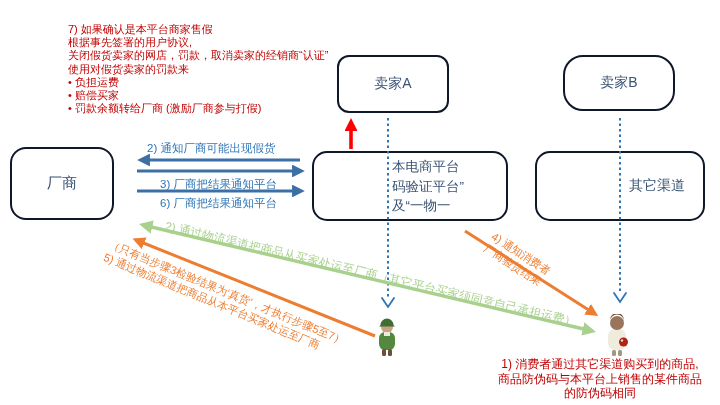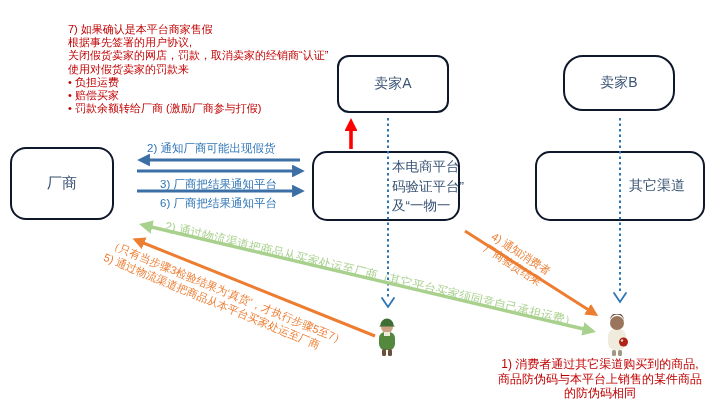--- a/index.html
+++ b/index.html
@@ -12,21 +12,21 @@
   .bluelbl{position:absolute;color:#2E75B6;font-size:11.5px;white-space:nowrap;}
   .rot{position:absolute;transform-origin:0 0;white-space:nowrap;}
   .greentxt{color:#A9D18E;font-size:12px;}
   .orangetxt{color:#ED7D31;font-size:11px;line-height:13.5px;}
   .layer{position:absolute;left:0;top:0;pointer-events:none;}
   .z1{z-index:1}.z2{z-index:2}.z3{z-index:3}
   .person{position:absolute;}
   #box-manufacturer{left:10px;top:147px;width:104px;height:73px;border-radius:16px;font-size:15px;}
   #box-seller-a{left:337px;top:55px;width:112px;height:58px;border-radius:12px;font-size:14px;}
   #box-seller-b{left:563px;top:55px;width:112px;height:56px;border-radius:20px;font-size:14px;}
-  #box-platform{left:312px;top:151px;width:148px;height:70px;border-radius:15px;}
+  #box-platform{left:312px;top:151px;width:196px;height:70px;border-radius:15px;}
   #box-other{left:535px;top:151px;width:170px;height:70px;border-radius:15px;font-size:14px;}
   #platform-text{position:absolute;left:78px;top:4px;font-size:13.5px;line-height:19.5px;color:#3A5474;white-space:nowrap;}
   #other-text{position:absolute;left:92px;top:0;height:100%;display:flex;align-items:center;color:#3A5474;}
   #note7{left:68px;top:23px;}
   #note1{left:478px;top:357px;width:244px;text-align:center;font-size:12px;line-height:14.5px;white-space:normal;}
   #fl2{left:147px;top:141px;}
   #fl3{left:160px;top:177px;}
   #fl6{left:160px;top:196px;}
   #green-label{left:167px;top:218px;transform:rotate(13.2deg);}
   #orange5-block{left:112px;top:238px;transform:rotate(22.5deg);}

